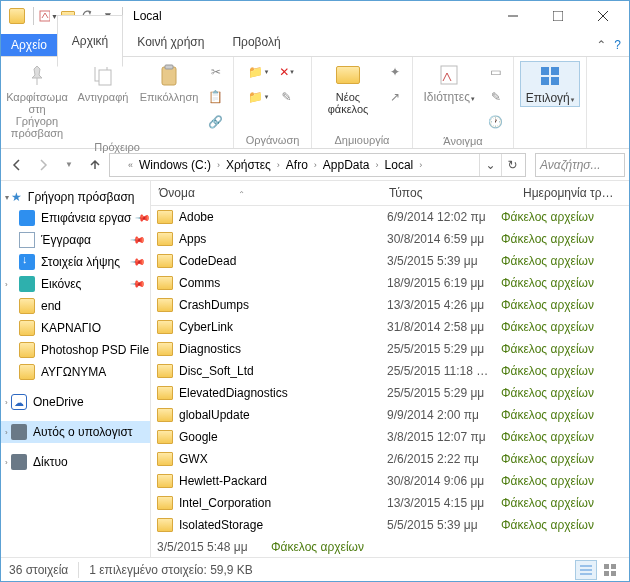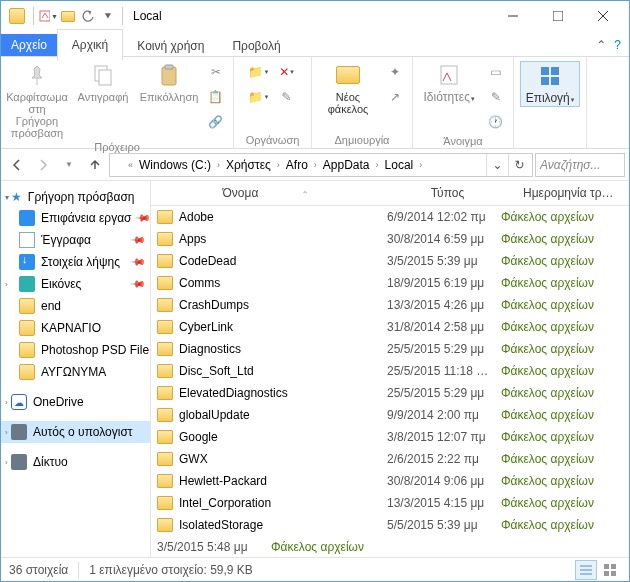--- a/index.html
+++ b/index.html
@@ -9,60 +9,60 @@
 .qat{display:flex;align-items:center;gap:0;}
 .qat .sep{width:1px;height:18px;background:#ccc;margin:0 4px;}
 .qat .btn{width:20px;height:20px;display:flex;align-items:center;justify-content:center;}
 .qat svg{opacity:.8}
 .drop{font-size:7px;color:#555;margin-left:1px;}
 .title-text{margin-left:6px;font-size:12px;color:#000;}
 .win-controls{margin-left:auto;display:flex;}
 .win-controls div{width:45px;height:29px;display:flex;align-items:center;justify-content:center;}
 .tabs{height:26px;display:flex;align-items:flex-end;background:#fff;border-bottom:1px solid #ddd;position:relative;}
 .tab-file{background:#3b82f6;color:#fff;padding:4px 10px;font-size:12px;}
-.tab{padding:8px 14px;font-size:12px;color:#444;position:relative;top:5px;}
+.tab{padding:18px 14px;font-size:12px;color:#444;position:relative;top:11px;}
 .tab.active{border:1px solid #ddd;border-bottom:1px solid #fff;background:#fff;}
 .tabs .help{margin-left:auto;display:flex;gap:8px;padding:4px 8px;color:#666;}
 .ribbon{height:92px;background:#fff;border-bottom:1px solid #ddd;display:flex;}
 .group{border-right:1px solid #e5e5e5;padding:4px 6px 2px;display:flex;flex-direction:column;align-items:center;justify-content:space-between;}
 .group .row{display:flex;gap:6px;align-items:flex-start;}
 .big-btn{display:flex;flex-direction:column;align-items:center;width:60px;text-align:center;color:#888;gap:2px;}
 .big-btn.enabled{color:#333;}
 .big-btn .ico{width:28px;height:28px;display:flex;align-items:center;justify-content:center;}
 .big-btn .lbl{font-size:11px;line-height:12px;}
 .small-col{display:flex;flex-direction:column;gap:3px;}
 .small-btn{width:22px;height:22px;display:flex;align-items:center;justify-content:center;color:#888;}
 .group-label{font-size:11px;color:#888;margin-top:2px;}
 .big-btn.highlighted{border:1px solid #a8cbe4;background:#e6f1fa;}
 .nav-bar{height:32px;border-bottom:1px solid #e5e5e5;display:flex;align-items:center;padding:2px 4px;gap:2px;}
 .nav-btn{width:24px;height:24px;display:flex;align-items:center;justify-content:center;color:#999;}
 .nav-btn.enabled{color:#333;}
 .address{flex:1;height:24px;border:1px solid #ccc;display:flex;align-items:center;padding:0 2px;gap:0;overflow:hidden;}
 .crumb{padding:0 4px;font-size:12px;white-space:nowrap;}
 .crumb-sep{color:#777;font-size:9px;padding:0 2px;}
 .addr-btn{width:22px;height:22px;display:flex;align-items:center;justify-content:center;color:#555;}
-.search{width:90px;height:24px;border:1px solid #ccc;display:flex;align-items:center;padding:0 4px;color:#888;margin-left:0;font-style:italic;}
+.search{width:90px;height:24px;border:1px solid #ccc;display:flex;align-items:center;padding:0 4px;color:#888;margin-left:7px;font-style:italic;}
 .body{flex:1;display:flex;overflow:hidden;}
 .sidebar{width:150px;border-right:1px solid #e5e5e5;overflow-y:auto;padding:6px 0;}
 .sb-item{display:flex;align-items:center;gap:6px;padding:3px 6px 3px 18px;white-space:nowrap;overflow:hidden;text-overflow:ellipsis;position:relative;}
 .sb-item.top{padding-left:10px;}
 .sb-item .pin{margin-left:auto;color:#888;font-size:10px;transform:rotate(45deg);}
 .sb-item.selected{background:#cde8ff;}
 .sb-ico{width:16px;height:16px;flex-shrink:0;}
 .sb-folder{background:linear-gradient(#ffe9a6,#f5c955);border:1px solid #d9a93d;border-radius:2px;}
 .sb-blue{background:#2e8fef;border-radius:2px;}
 .sb-down{background:#2e8fef;border-radius:2px;}
 .sb-pic{background:#2eb0ad;border-radius:2px;}
 .sb-pc{background:#6a7987;border-radius:2px;}
 .sb-net{background:#6a7987;border-radius:2px;}
 .sb-cloud{background:#fff;border:1px solid #2e69c2;border-radius:3px;}
 .sb-sep{height:8px;}
 .list{flex:1;display:flex;flex-direction:column;overflow:hidden;}
 .cols{display:flex;border-bottom:1px solid #e5e5e5;color:#444;}
-.col{padding:5px 8px;border-right:1px solid transparent;white-space:nowrap;overflow:hidden;text-overflow:ellipsis;text-align:center;}
+.col{padding:5px 8px;border-right:1px solid transparent;white-space:nowrap;overflow:hidden;text-overflow:ellipsis;}
 .c-name{width:230px;}
 .c-date{width:114px;}
 .c-type{flex:1;}
 .rows{flex:1;overflow-y:scroll;overflow-x:scroll;}
 .row-item{display:flex;align-items:center;height:22px;}
 .cell{padding:0 6px;white-space:nowrap;overflow:hidden;text-overflow:ellipsis;}
 .cell.name{width:230px;display:flex;align-items:center;gap:6px;}
 .cell.date{width:114px;color:#555;}
 .cell.type{flex:1;color:#4d7c0f;min-width:110px;}
 .fico{width:16px;height:14px;background:linear-gradient(#ffe9a6,#f5c955);border:1px solid #d9a93d;border-radius:1px;flex-shrink:0;}

